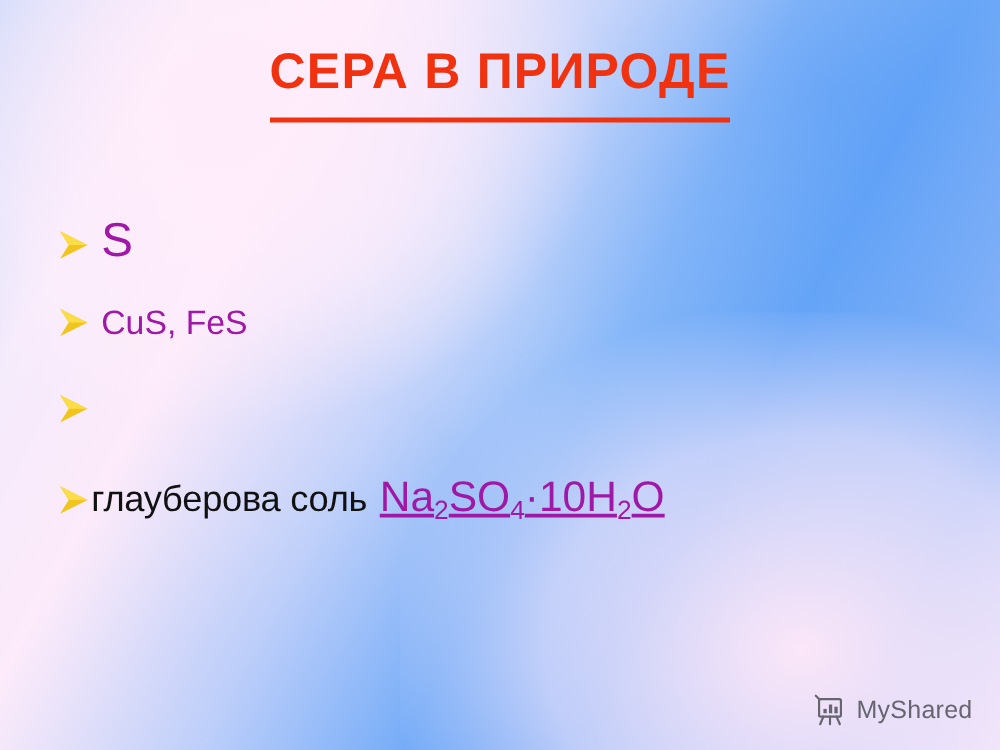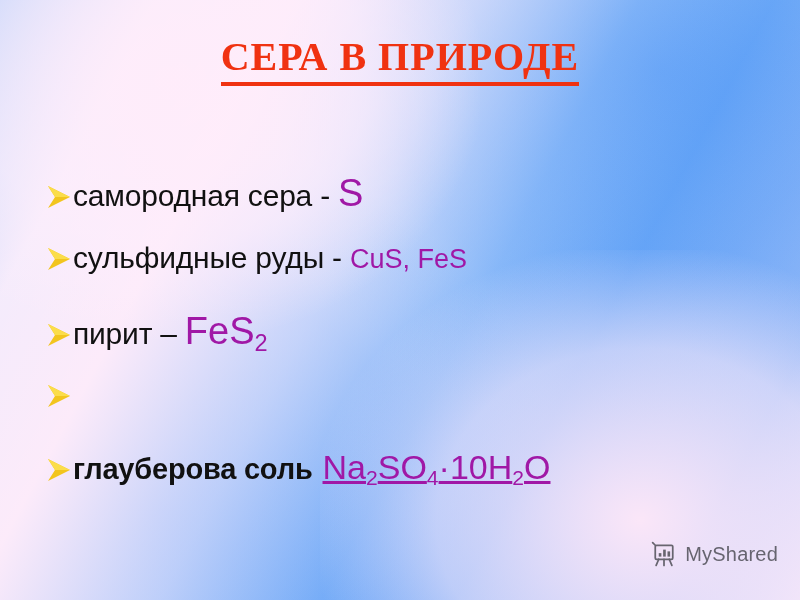--- a/index.html
+++ b/index.html
@@ -93,27 +93,27 @@
   
   .title-wrap {
     position: absolute;
     top: 36px;
     left: 0;
     width: 800px;
     text-align: center;
   }
   .title {
     display: inline-block;
-    font-family: Liberation Serif, serif;
+    font-family: Liberation Sans, sans-serif;
     font-weight: bold;
     font-size: 40px;
     letter-spacing: 1px;
     color: #f03211;
     line-height: 1.05;
-    padding-bottom: 4px;
+    padding-bottom: 16px;
     border-bottom: 4px solid #f03211;
     white-space: nowrap;
   }
 
   
   .list {
     position: absolute;
     top: 172px;
     left: 46px;
     width: 740px;
@@ -153,27 +153,27 @@
     bottom: -0.28em;
   }
 
   
   .f-s   { font-size: 38px; }
   .f-cus { font-size: 27px; }
   .f-fes2{ font-size: 38px; }
   .f-gyp { font-size: 38px; }
   .f-glb { font-size: 34px; margin-left: 10px; text-decoration: underline; }
 
-  .lbl-small { font-size: 29px; font-weight: bold; }
+  .lbl-small { font-size: 29px; }
 
   
   .logo {
     position: absolute;
     right: 22px;
-    bottom: 32px;
+    bottom: 18px;
     display: flex;
     align-items: center;
     gap: 7px;
     opacity: 0.82;
     text-align: center;
   }
   .logo-mark { width: 28px; height: 28px; display: block; }
   .logo-text {
     font-family: "Liberation Sans", sans-serif;
     font-size: 20px;
@@ -198,42 +198,30 @@
   </div>
 
   <div class="list" id="bullet-list">
       <div class="item">
         <span class="bullet">
           <svg viewBox="0 0 26 26" width="26" height="26">
             <path d="M2 2 L24 13 L2 24 L9 13 Z" fill="#F2C51E"></path>
             <path d="M2 2 L24 13 L9 13 Z" fill="#FBDD4A"></path>
           </svg>
         </span>
-        <span class="label">самородная сера - </span>
         <span class="formula f-s"><span>S</span></span>
       </div>
       <div class="item">
         <span class="bullet">
           <svg viewBox="0 0 26 26" width="26" height="26">
             <path d="M2 2 L24 13 L2 24 L9 13 Z" fill="#F2C51E"></path>
             <path d="M2 2 L24 13 L9 13 Z" fill="#FBDD4A"></path>
           </svg>
         </span>
-        <span class="label">сульфидные руды - </span>
         <span class="formula f-cus"><span>CuS, FeS</span></span>
-      </div>
-      <div class="item">
-        <span class="bullet">
-          <svg viewBox="0 0 26 26" width="26" height="26">
-            <path d="M2 2 L24 13 L2 24 L9 13 Z" fill="#F2C51E"></path>
-            <path d="M2 2 L24 13 L9 13 Z" fill="#FBDD4A"></path>
-          </svg>
-        </span>
-        <span class="label">пирит – </span>
-        <span class="formula f-fes2"><span>FeS</span><sub>2</sub></span>
       </div>
       <div class="item">
         <span class="bullet">
           <svg viewBox="0 0 26 26" width="26" height="26">
             <path d="M2 2 L24 13 L2 24 L9 13 Z" fill="#F2C51E"></path>
             <path d="M2 2 L24 13 L9 13 Z" fill="#FBDD4A"></path>
           </svg>
         </span>
       </div>
       <div class="item">

